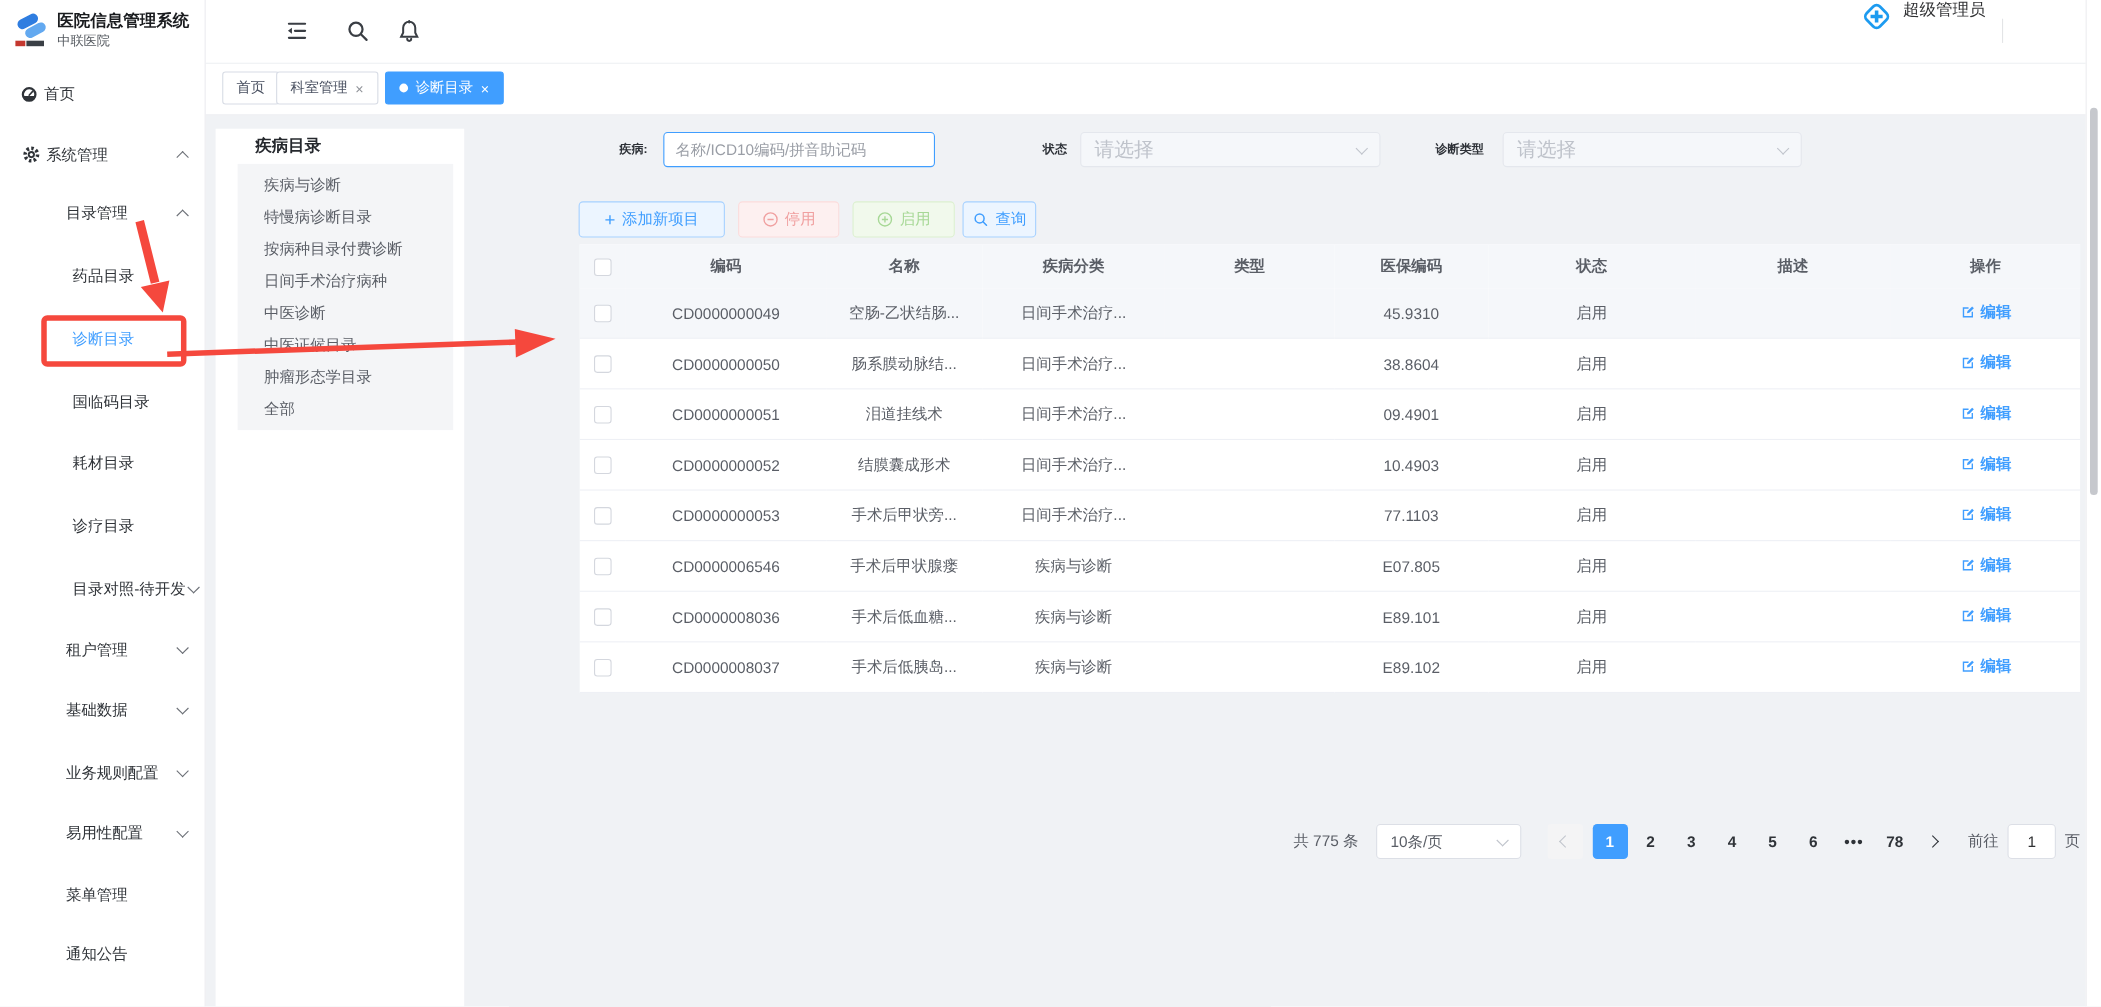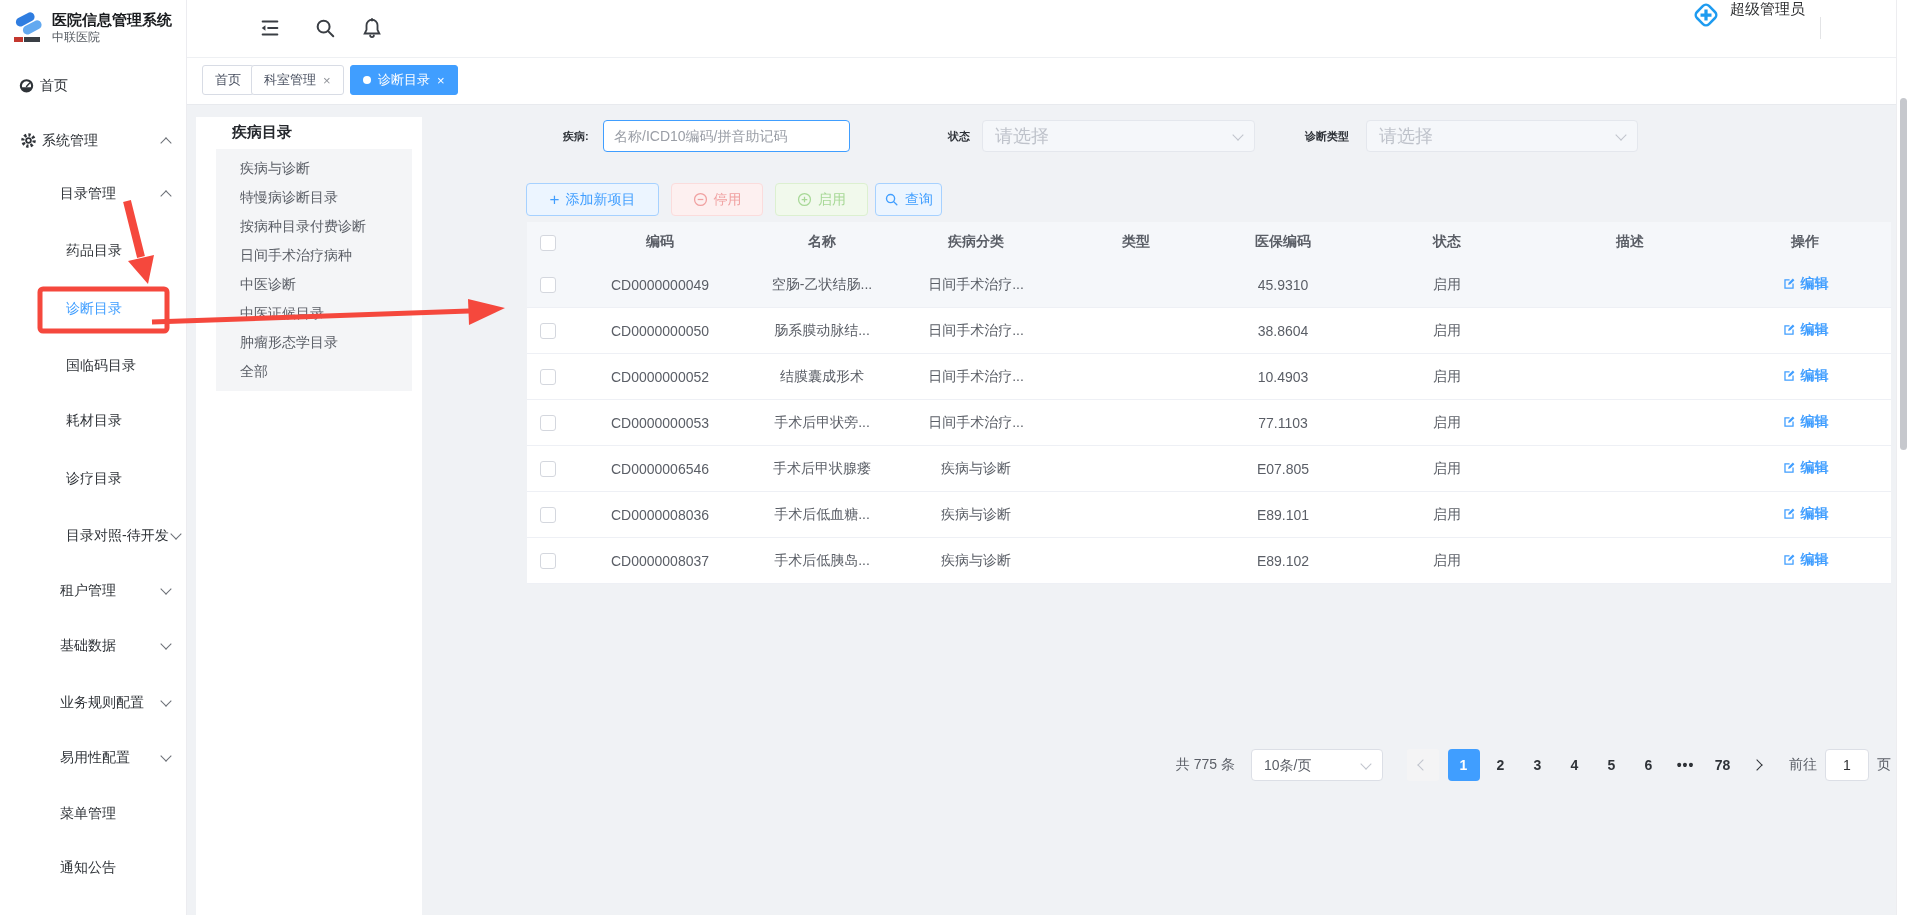--- a/index.html
+++ b/index.html
@@ -350,20 +350,39 @@
             <span class="edit-link">
               <svg width="14" height="14" viewBox="0 0 24 24">
                 <path d="M4 4h9v2.2H6.2v11.6h11.6V11H20v9H4z" fill="#409eff"></path>
                 <path d="M10.5 13.5l.9-3.6 7.2-7.2 2.7 2.7-7.2 7.2z" fill="#409eff"></path>
               </svg>
               <span>编辑</span>
             </span>
           </td>
         </tr>
 
+        <tr>
+          <td><span class="cb"></span></td>
+          <td>CD0000000051</td>
+          <td>泪道挂线术</td>
+          <td>日间手术治疗...</td>
+          <td></td>
+          <td>09.4901</td>
+          <td>启用</td>
+          <td></td>
+          <td>
+            <span class="edit-link">
+              <svg width="14" height="14" viewBox="0 0 24 24">
+                <path d="M4 4h9v2.2H6.2v11.6h11.6V11H20v9H4z" fill="#409eff"></path>
+                <path d="M10.5 13.5l.9-3.6 7.2-7.2 2.7 2.7-7.2 7.2z" fill="#409eff"></path>
+              </svg>
+              <span>编辑</span>
+            </span>
+          </td>
+        </tr>
 
         <tr>
           <td><span class="cb"></span></td>
           <td>CD0000000052</td>
           <td>结膜囊成形术</td>
           <td>日间手术治疗...</td>
           <td></td>
           <td>10.4903</td>
           <td>启用</td>
           <td></td>

